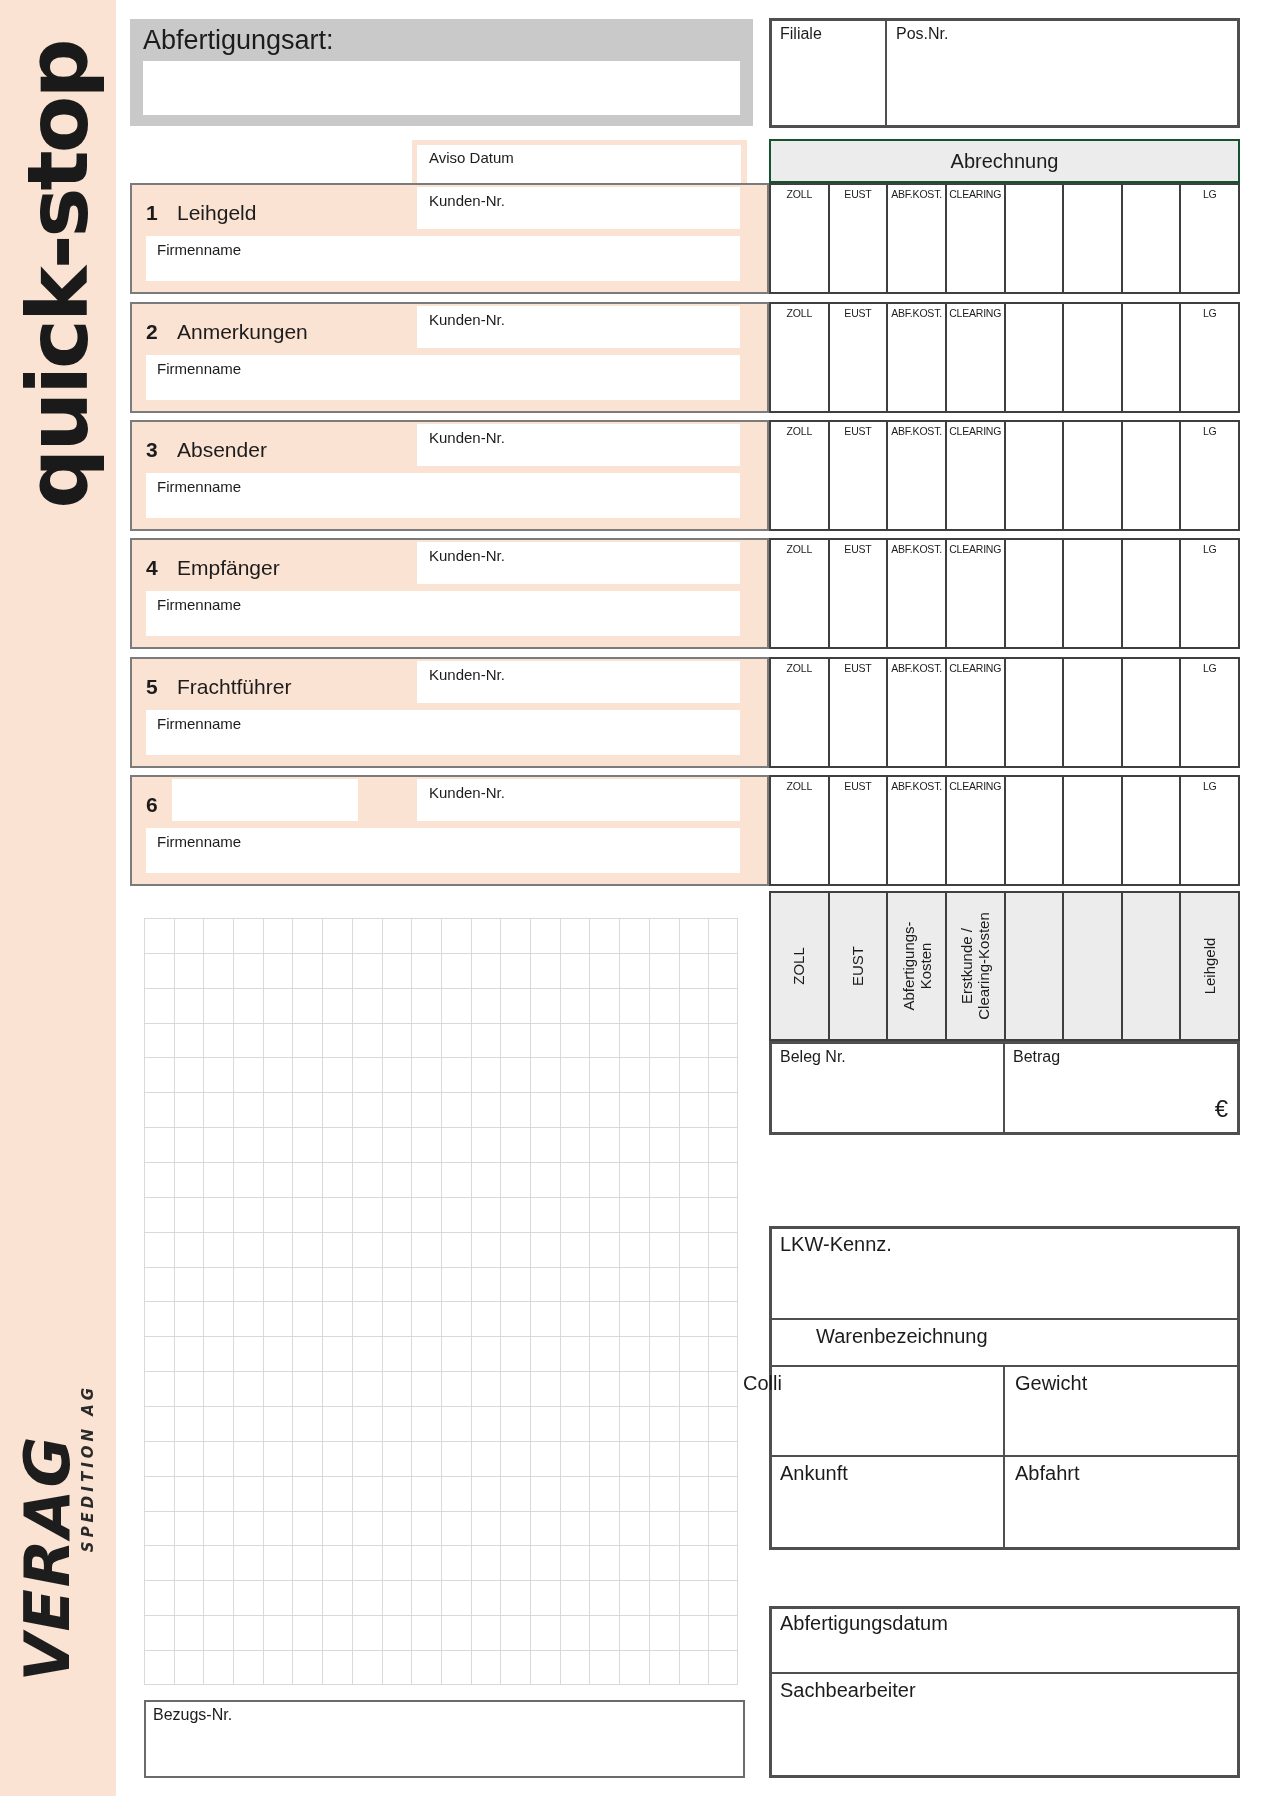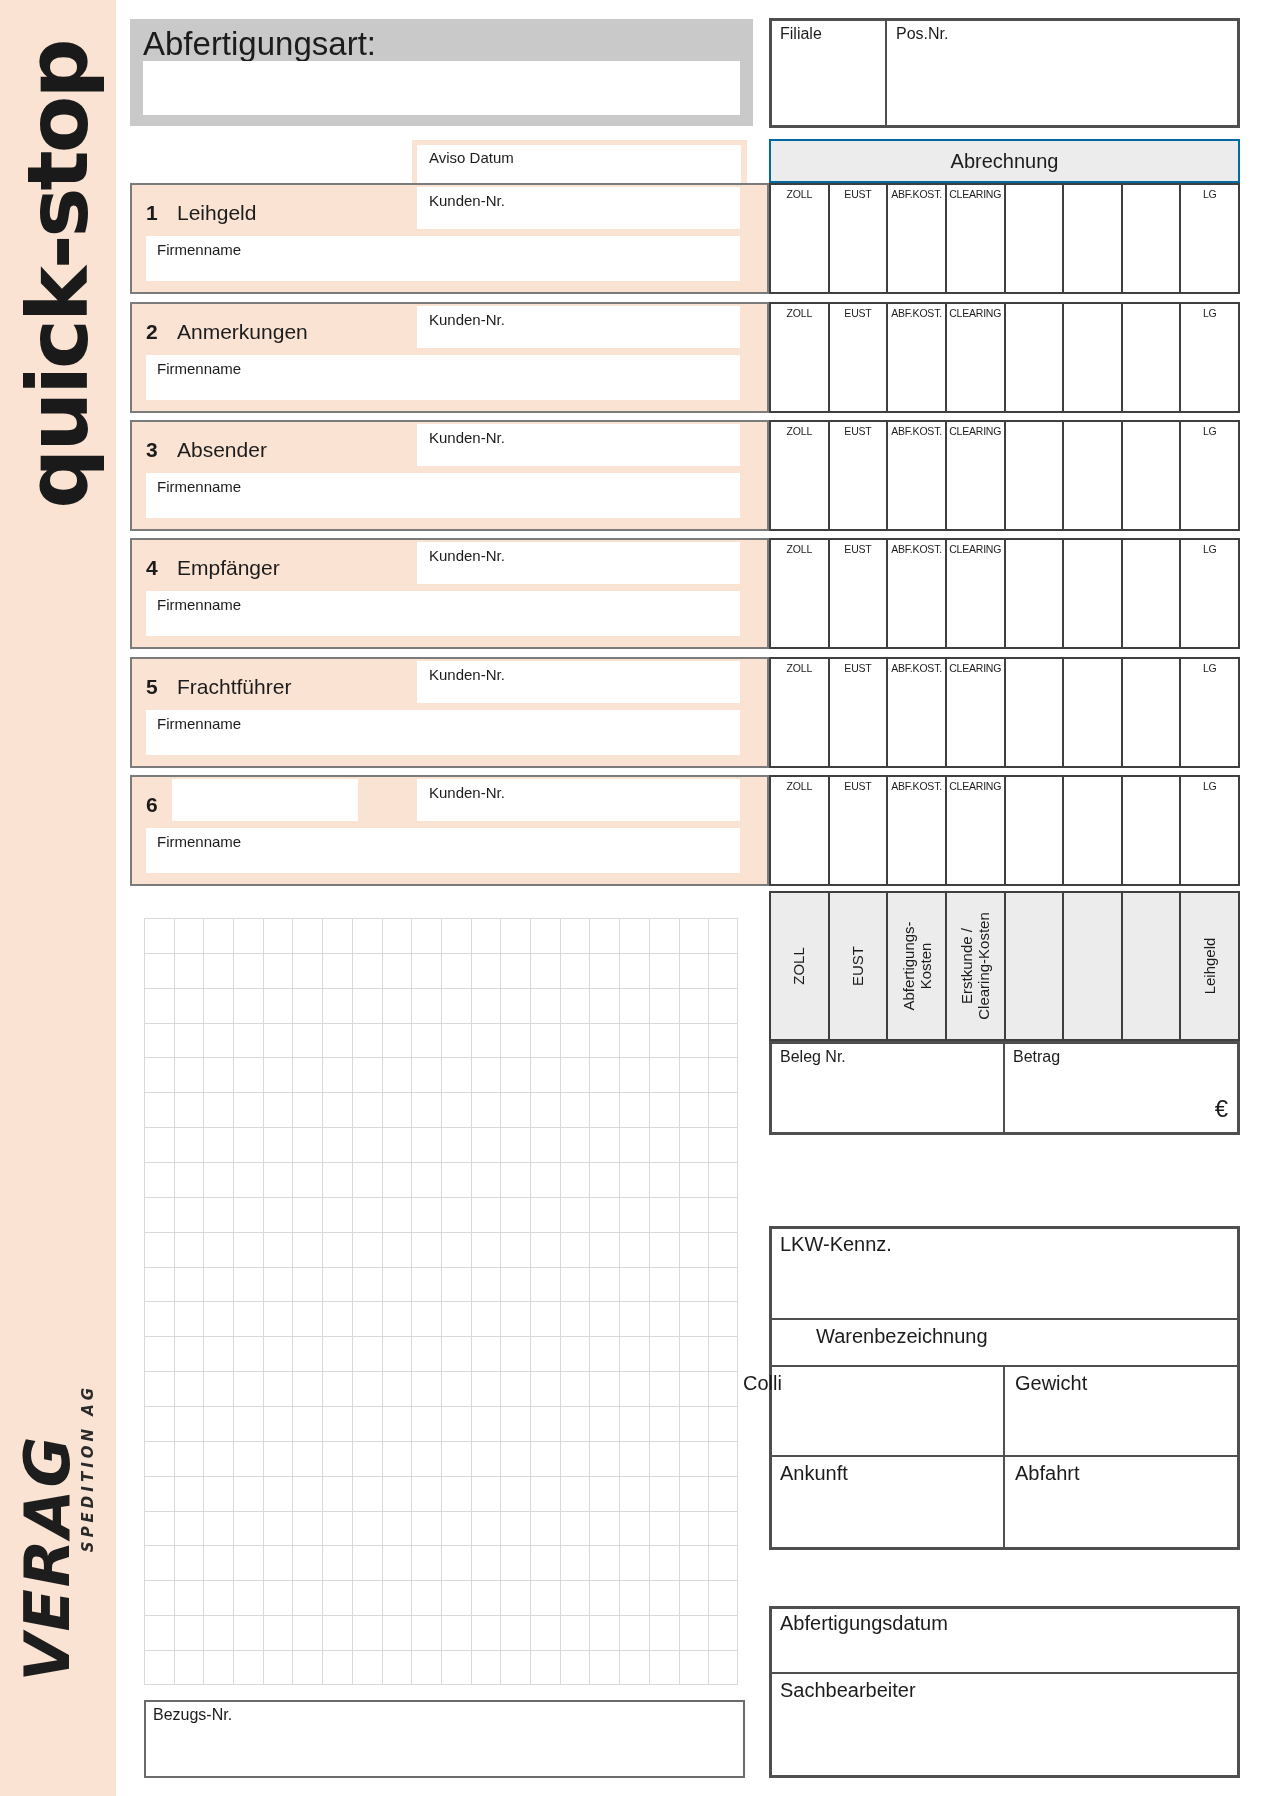--- a/index.html
+++ b/index.html
@@ -16,21 +16,21 @@
         font-size:84px;letter-spacing:-3px;color:#1a1a1a;line-height:88px;}
   #company{left:-82px;top:1523px;width:260px;height:70px;
         font-family:"DejaVu Sans",sans-serif;font-weight:bold;font-style:italic;
         font-size:62px;letter-spacing:2px;color:#1d1d1d;line-height:70px;}
   #company-sub{left:-12px;top:1458px;width:200px;height:20px;
         font-family:"DejaVu Sans",sans-serif;font-weight:bold;font-style:italic;
         font-size:15px;letter-spacing:4px;color:#2a2a2a;line-height:20px;}
 
   
   #abf-box{left:130px;top:19px;width:623px;height:107px;background:#c9c9c9;}
-  #abf-label{left:143px;top:25px;font-size:33px;text-align:center;}
+  #abf-label{left:143px;top:25px;font-size:27px;text-align:center;}
   #abf-input{left:143px;top:61px;width:597px;height:54px;background:#fff;}
   #filiale-box{left:769px;top:18px;width:471px;height:110px;border:3px solid #4f4f4f;background:#fff;}
   #filiale-divider{left:885px;top:18px;width:2px;height:110px;background:#4f4f4f;}
   #filiale-label{left:780px;top:25px;font-size:16px;}
   #posnr-label{left:896px;top:25px;font-size:16px;}
 
   #aviso-box{left:412px;top:140px;width:335px;height:44px;background:#fbe3d3;}
   #aviso-input{left:417px;top:145px;width:324px;height:38px;background:#fff;}
   #aviso-label{left:429px;top:149px;font-size:15px;}
 
@@ -39,21 +39,21 @@
   .sec-num{position:absolute;left:14px;top:16px;font-size:21px;font-weight:bold;}
   .sec-label{position:absolute;left:45px;top:16px;font-size:21px;}
   .kunden-field{position:absolute;left:285px;top:2px;width:323px;height:42px;background:#fff;}
   .kunden-label{position:absolute;left:12px;top:5px;font-size:15px;}
   .firmen-field{position:absolute;left:14px;top:51px;width:594px;height:45px;background:#fff;}
   .firmen-label{position:absolute;left:11px;top:5px;font-size:15px;}
   .sec6-name-field{position:absolute;left:40px;top:2px;width:186px;height:42px;background:#fff;}
 
   
   #abr-header{left:769px;top:139px;width:471px;height:44px;background:#ececec;
-              border:2px solid #0369a1;text-align:center;font-size:20px;line-height:41px;}
+              border:2px solid #14532d;text-align:center;font-size:20px;line-height:41px;}
   .abr-row{left:769px;width:471px;height:111px;border:2px solid #3f3f3f;background:#fff;display:flex;}
   .abr-cell{flex:1 1 0;border-right:2px solid #3f3f3f;padding-top:3px;text-align:center;
             font-size:10.5px;letter-spacing:-0.2px;overflow:hidden;}
   .abr-cell:last-child{border-right:none;}
   #abr-footer{left:769px;top:891px;width:471px;height:150px;border:2px solid #3f3f3f;
               background:#ececec;display:flex;}
   .abrf-cell{flex:1 1 0;position:relative;border-right:2px solid #3f3f3f;}
   .abrf-cell:last-child{border-right:none;}
   .rot-label{position:absolute;left:50%;top:50%;width:146px;height:56px;
              transform:translate(-50%,-50%) rotate(-90deg);

